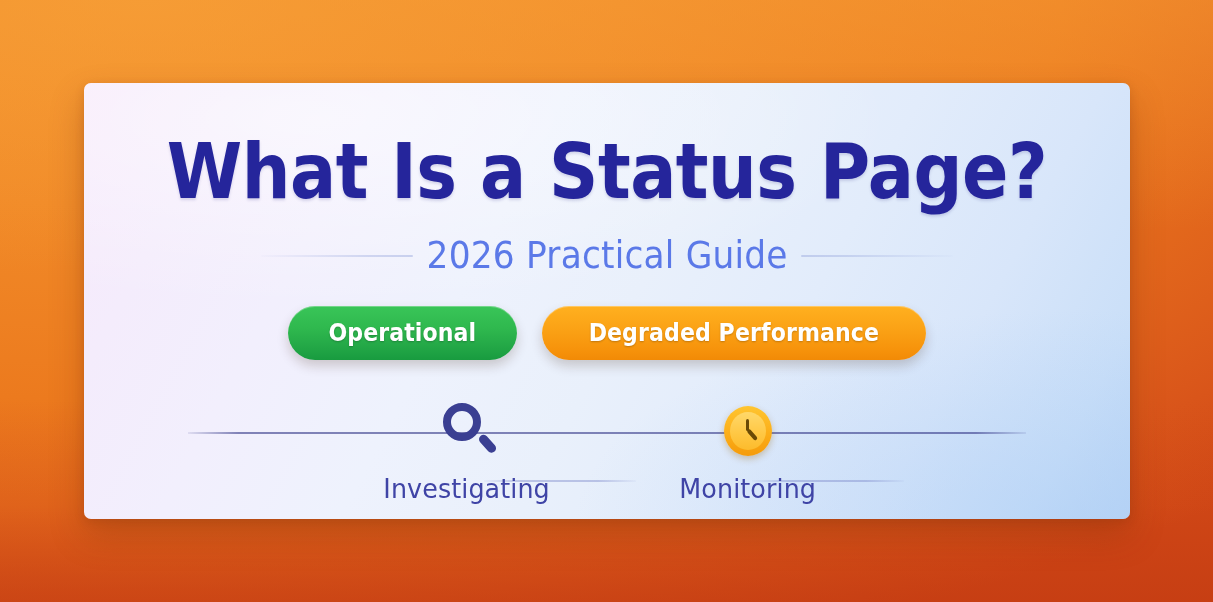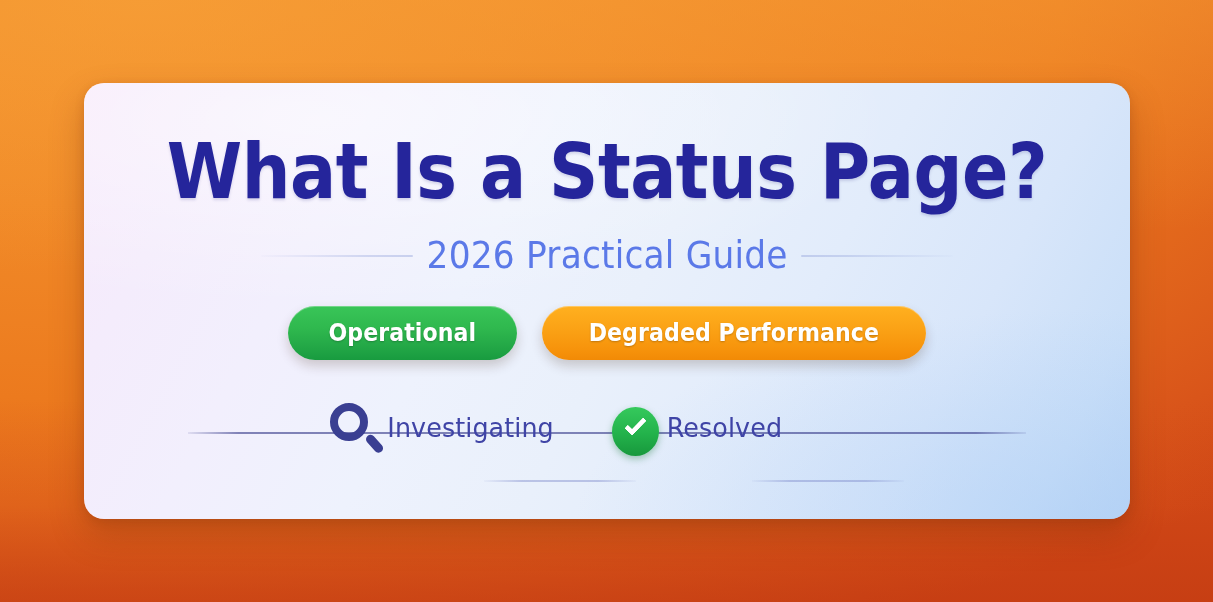--- a/index.html
+++ b/index.html
@@ -32,21 +32,21 @@
     pointer-events: none;
   }
 
   
   #card {
     position: absolute;
     left: 84px;
     top: 83px;
     width: 1046px;
     height: 436px;
-    border-radius: 20px;
+    border-radius: 7px;
     overflow: hidden;
     background:
       linear-gradient(118deg,
         #f7e9fb 0%,
         #f4ecfc 12%,
         #f2effd 24%,
         #eef2fd 38%,
         #e9f0fb 52%,
         #e2ecfb 66%,
         #d8e6fa 80%,
@@ -187,21 +187,21 @@
     position: absolute;
     left: 0; right: 0; top: 0;
     height: 120px;
     display: flex;
     align-items: flex-start;
     justify-content: center;
   }
   .step {
     width: 281px;
     display: flex;
-    flex-direction: row;
+    flex-direction: column;
     align-items: center;
   }
   .step-icon {
     position: relative;
     width: 56px;
     height: 56px;
     margin-top: 20px;
     display: flex;
     align-items: center;
     justify-content: center;
@@ -336,28 +336,31 @@
         <div id="steps">
 
           <div class="step">
             <div class="step-icon">
               <span class="mag-circle"></span>
               <span class="mag-handle"></span>
             </div>
             <div class="step-label">Investigating</div>
           </div>
 
-
           <div class="step">
             <div class="step-icon">
-              <div class="check-outer">
-                <span class="check-mark"></span>
+              <div class="clock-outer">
+                <div class="clock-face">
+                  <span class="hand hour"></span>
+                  <span class="hand minute"></span>
+                </div>
               </div>
             </div>
-            <div class="step-label">Resolved</div>
+            <div class="step-label">Monitoring</div>
           </div>
+
 
         </div>
       </div>
 
     </div>
   </div>
 </div>
 
 </body></html>

